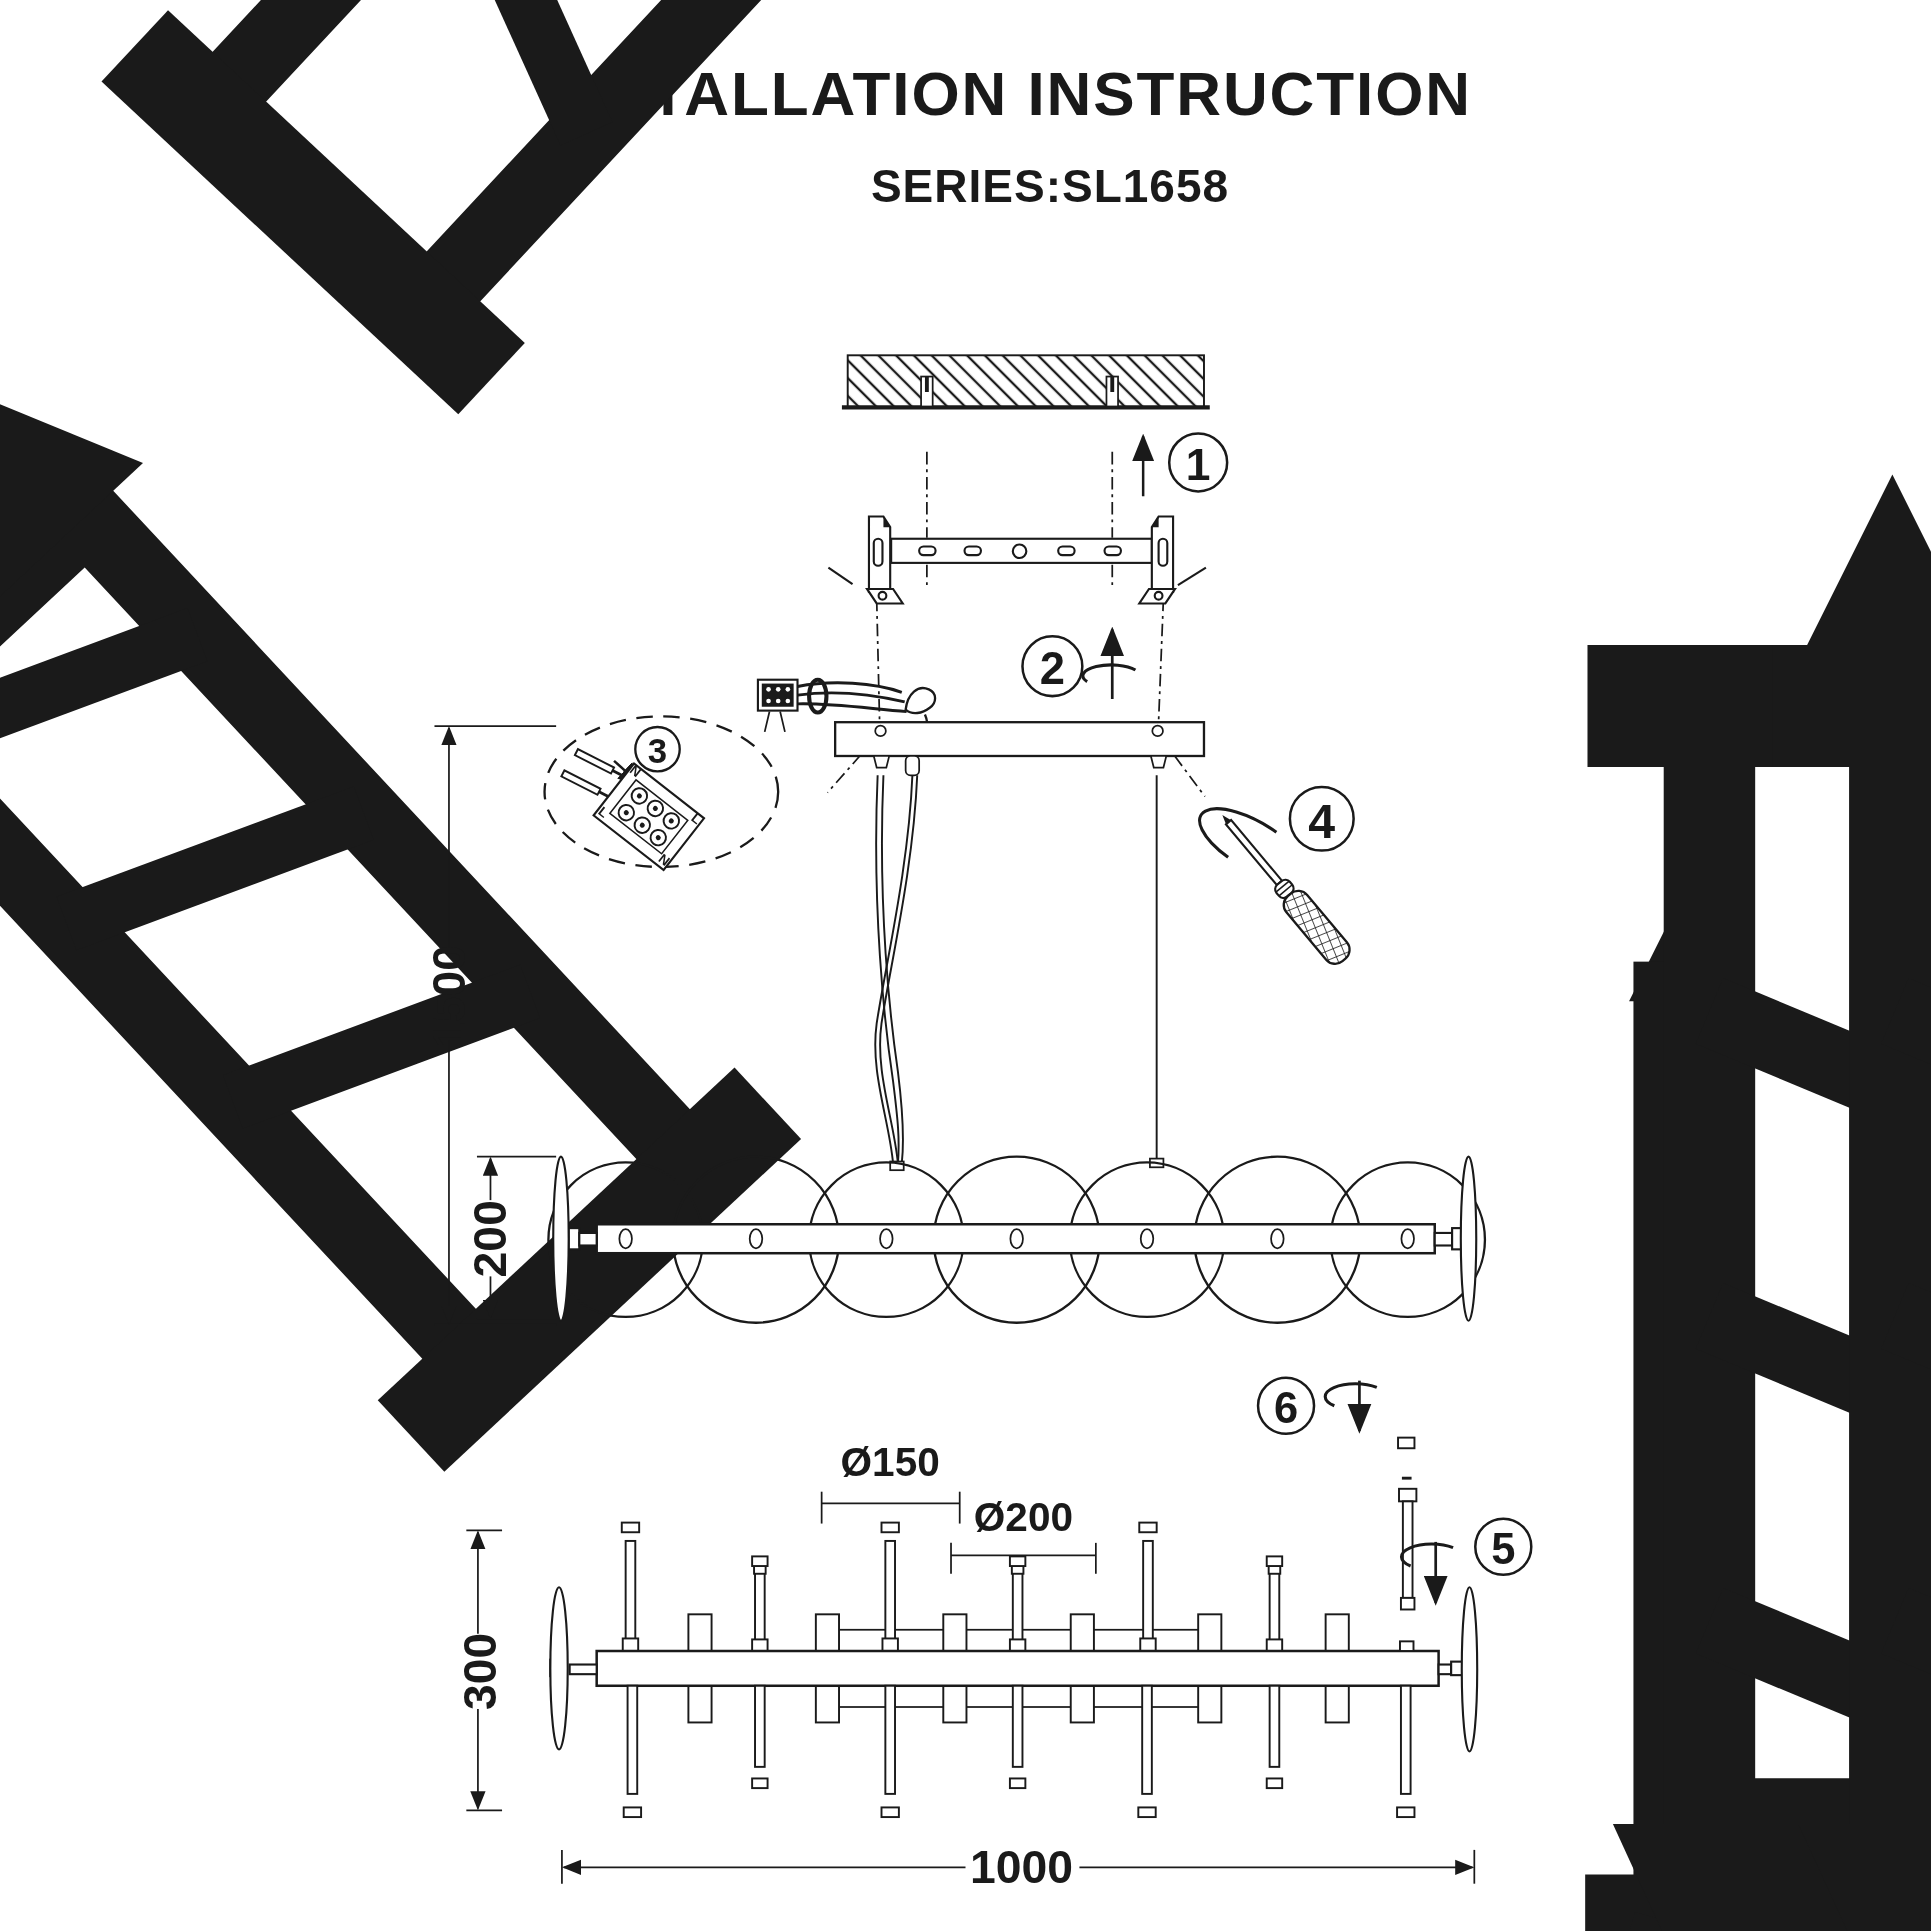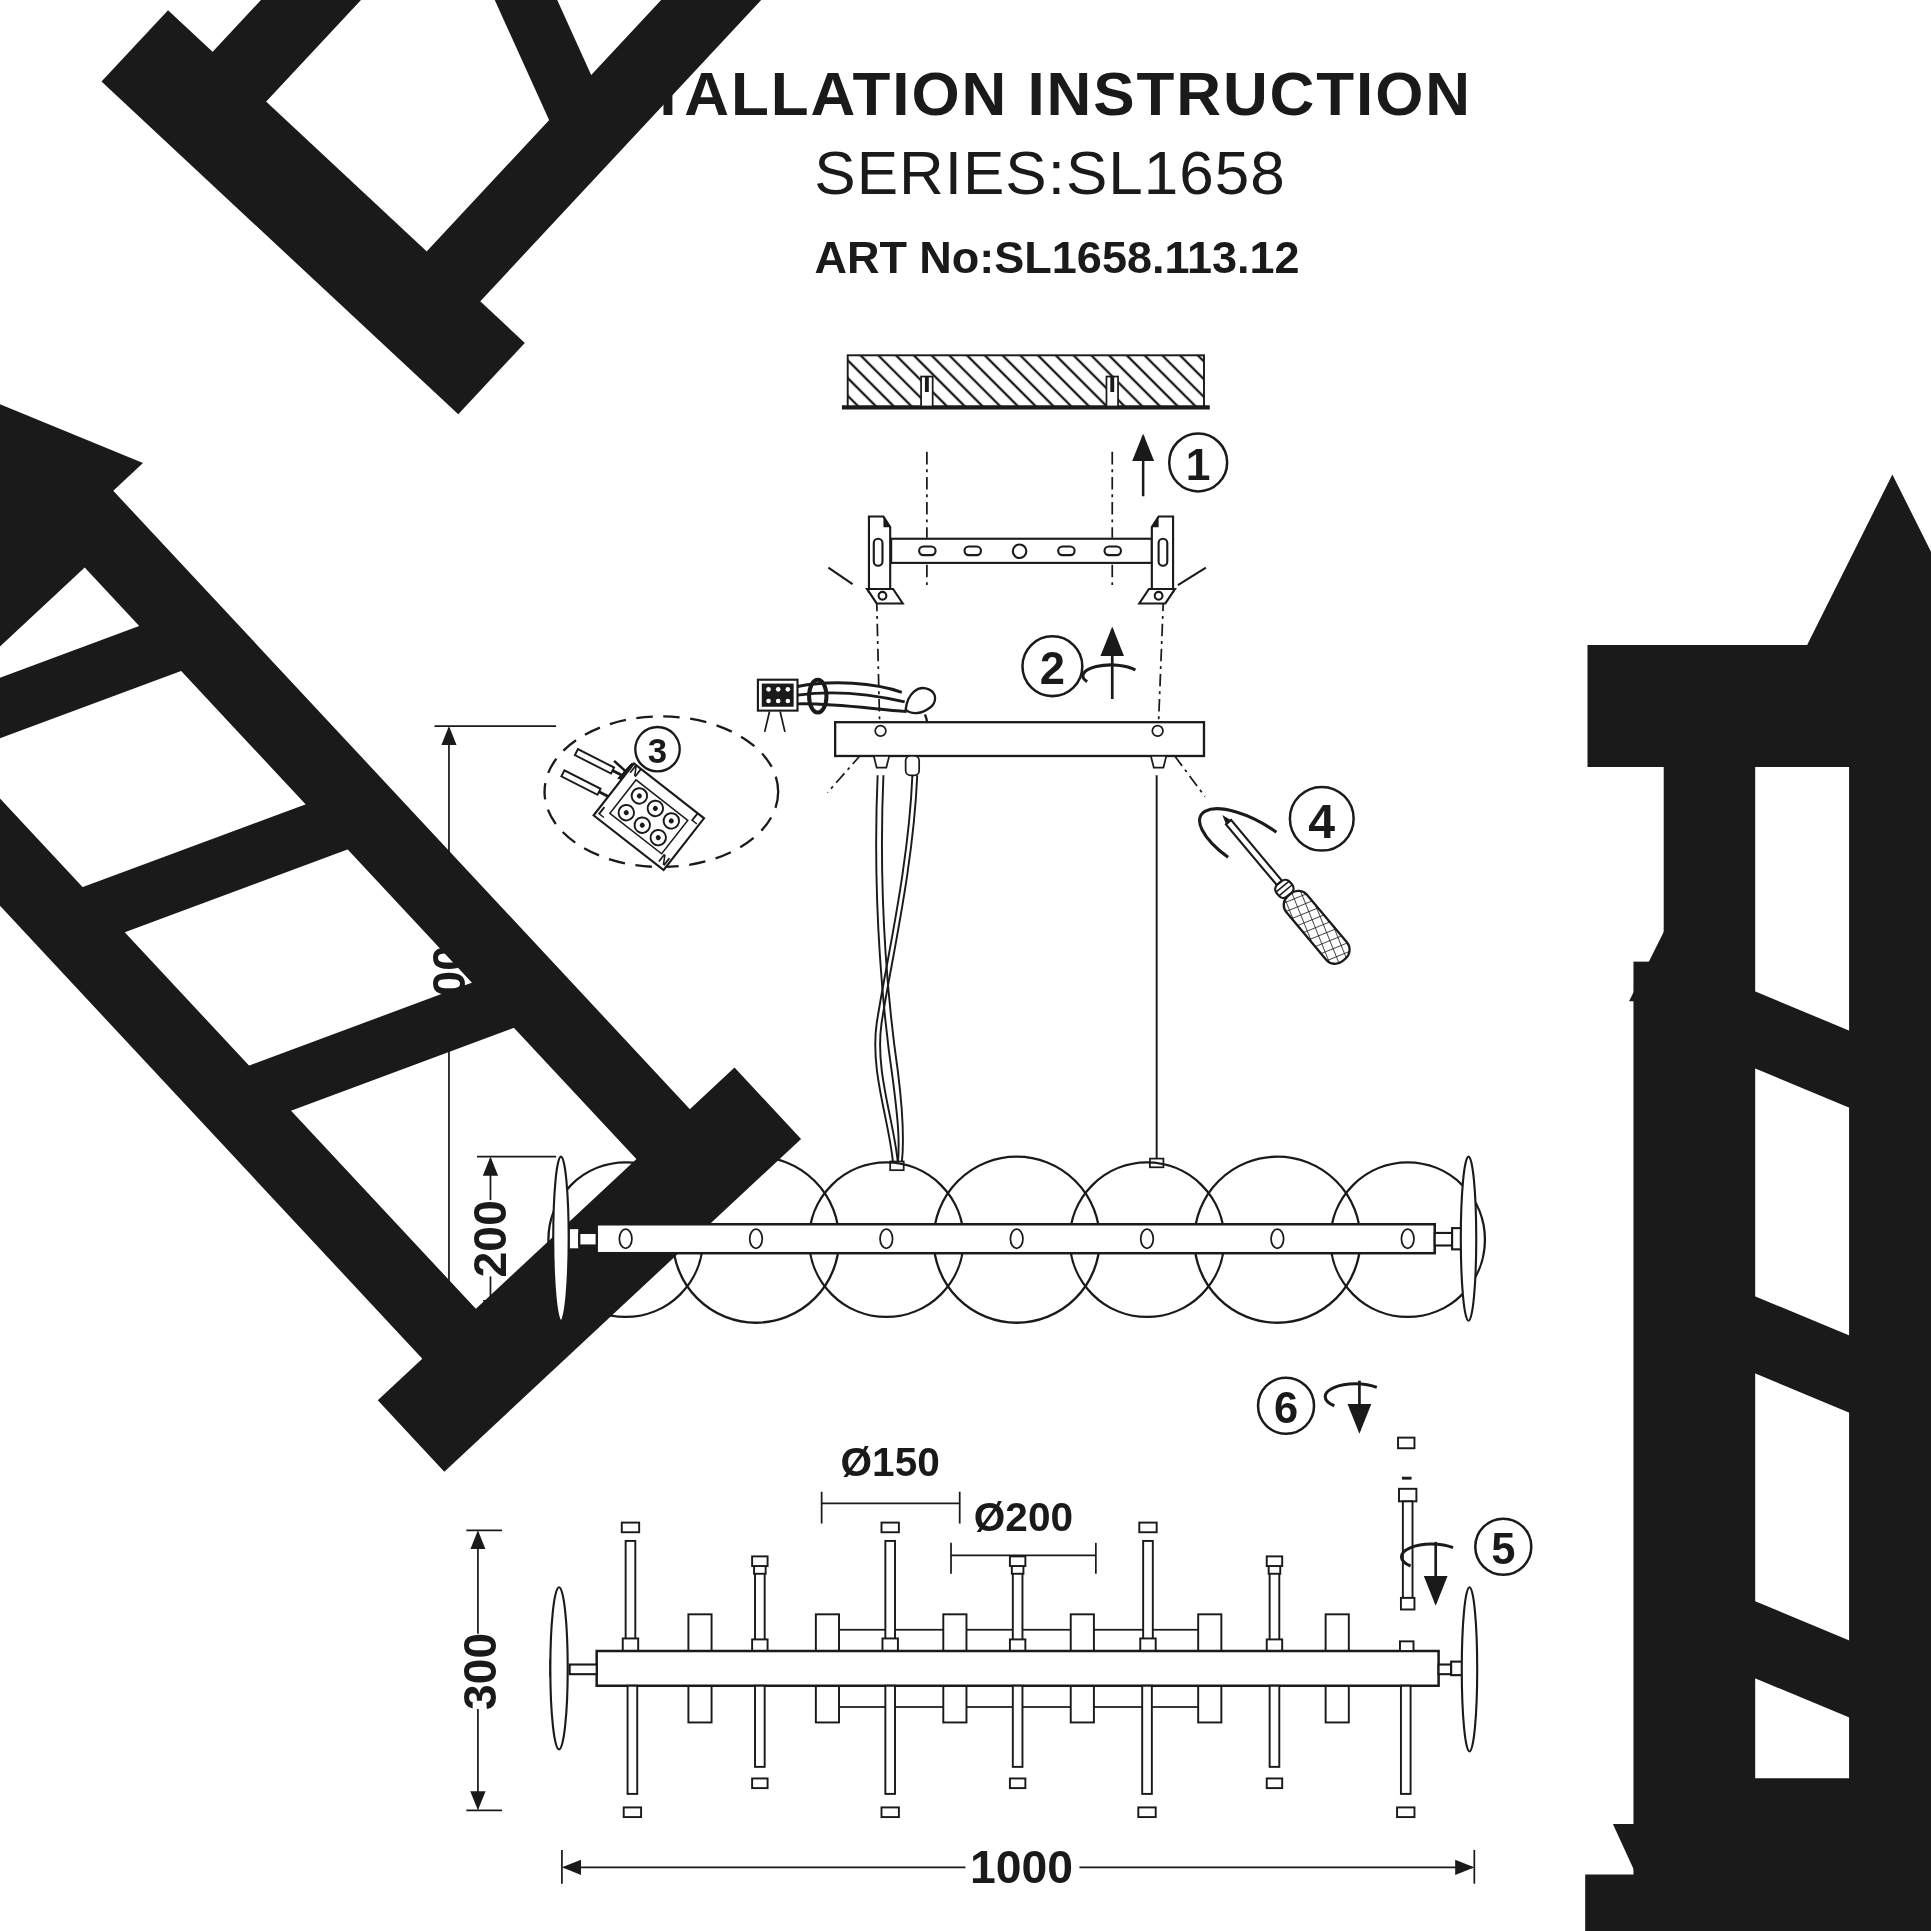--- a/index.html
+++ b/index.html
@@ -6,43 +6,42 @@
   html,body{ margin:0; padding:0; background:#888; }
   .sheet{
     position:relative; width:1931px; height:1931px; background:var(--bg);
     font-family:"Liberation Sans", sans-serif; color:var(--ink); overflow:hidden;
   }
   .hdr-title{
     position:absolute; top:58px; left:1006px; transform:translateX(-50%);
     font-size:62px; font-weight:bold; letter-spacing:1.9px; white-space:nowrap;
   }
   .hdr-series{
-    position:absolute; top:137px; left:1050px; transform:translateX(-50%);
-    font-size:62px; font-weight:normal; letter-spacing:1px; white-space:nowrap;
+    position:absolute; top:159px; left:1050px; transform:translateX(-50%);
+    font-size:46px; font-weight:bold; letter-spacing:1px; white-space:nowrap;
   }
   .hdr-art{
     position:absolute; top:232px; left:1057px; transform:translateX(-50%);
     font-size:45px; font-weight:bold; white-space:nowrap;
   }
   .brand{
     position:absolute; top:236px; left:417px; transform:translateX(-50%);
     font-size:39px; font-weight:bold; letter-spacing:2.9px; white-space:nowrap;
   }
   svg{ position:absolute; left:0; top:0; }
   svg *{ vector-effect:none; }
   text.svgtxt{ font-family:"Liberation Sans", sans-serif; font-weight:bold; fill:var(--ink); }
 </style>
 </head>
 <body>
 
 <div class="sheet">
 
   <div class="hdr-title">INSTALLATION INSTRUCTION</div>
   <div class="hdr-series">SERIES:SL1658</div>
-  <div class="hdr-art">ART No:SL1658.113.12</div>
   <div class="brand">ST LUCE</div>
 
   <svg width="1931" height="1931" viewBox="0 0 2000 2000">
     <defs>
       <pattern id="hatch" patternUnits="userSpaceOnUse" width="13" height="13" patternTransform="rotate(-45)">
         <rect width="13" height="13" fill="#ffffff"></rect>
         <line x1="6" y1="-1" x2="6" y2="14" stroke="#1a1a1a" stroke-width="2.4"></line>
       </pattern>
       <pattern id="grid" patternUnits="userSpaceOnUse" width="9" height="9" patternTransform="rotate(18)">
         <rect width="9" height="9" fill="#ffffff"></rect>

